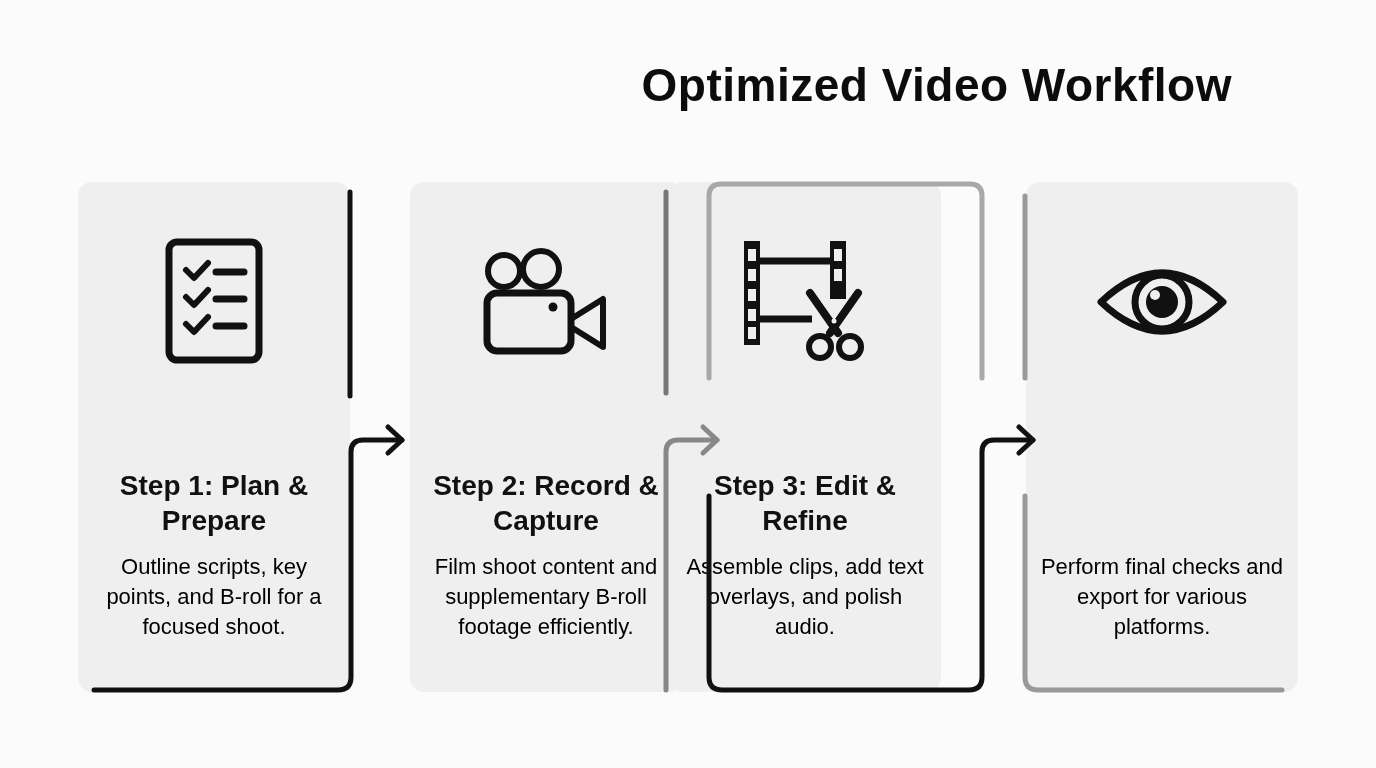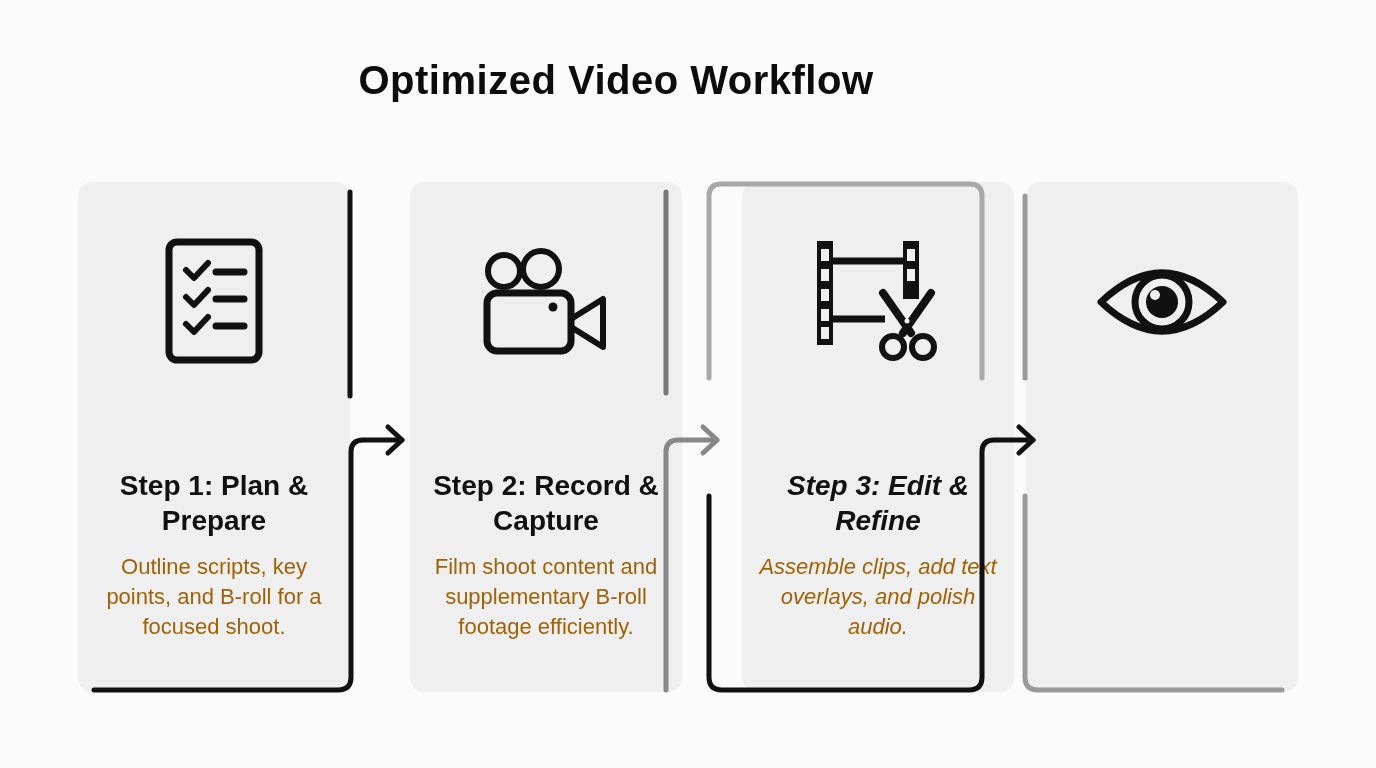--- a/index.html
+++ b/index.html
@@ -1,21 +1,21 @@
 <!DOCTYPE html>
 <html><head>
 <meta charset="utf-8">
 <style>
   html,body{margin:0;padding:0;}
   body{width:1376px;height:768px;background:#fbfbfb;position:relative;overflow:hidden;font-family:"Liberation Sans","DejaVu Sans",sans-serif;}
-  .title{position:absolute;left:0;top:58px;width:1232px;text-align:center;font-size:40px;font-weight:700;color:#0c0c0c;letter-spacing:0.5px;}
+  .title{position:absolute;left:0;top:58px;width:1232px;text-align:right;font-size:46px;font-weight:700;color:#0c0c0c;letter-spacing:0.5px;}
   .card{position:absolute;top:182px;width:272px;height:510px;background:#efefef;border-radius:14px;}
   .card .icon{position:absolute;left:0;top:50px;width:100%;height:140px;display:flex;justify-content:center;align-items:center;}
   .card .step-title{position:absolute;left:10px;right:10px;top:286px;text-align:center;font-size:28px;font-weight:700;line-height:35px;color:#111;}
-  .card .step-desc{position:absolute;left:14px;right:14px;top:370px;text-align:center;font-size:22px;line-height:30px;color:#a16207;}
+  .card .step-desc{position:absolute;left:14px;right:14px;top:370px;text-align:center;font-size:22px;line-height:30px;color:#000000;}
   svg.overlay{position:absolute;left:0;top:0;pointer-events:none;}
 </style>
 </head>
 <body>
 
 <div class="title">Optimized Video Workflow</div>
 
 <div class="card" style="left:78px;">
   <div class="icon">
     <svg width="100" height="130" viewBox="0 0 100 130">
@@ -39,21 +39,21 @@
       <circle cx="60" cy="22" r="18" fill="none" stroke="#111" stroke-width="6"></circle>
       <rect x="6" y="46" width="84" height="58" rx="10" fill="none" stroke="#111" stroke-width="7"></rect>
       <circle cx="72" cy="60" r="4.5" fill="#111"></circle>
       <polygon points="90,72 122,52 122,100 90,80" fill="none" stroke="#111" stroke-width="6" stroke-linejoin="round"></polygon>
     </svg>
   </div>
   <div class="step-title">Step 2: Record &amp; Capture</div>
   <div class="step-desc">Film shoot content and supplementary B-roll footage efficiently.</div>
 </div>
 
-<div class="card" style="left:742px;font-style:italic;">
+<div class="card" style="left:669px;">
   <div class="icon">
     <svg width="130" height="130" viewBox="0 0 130 130">
       <rect x="4" y="4" width="16" height="104" fill="#111"></rect>
       <rect x="90" y="4" width="16" height="58" fill="#111"></rect>
       <g fill="#efefef">
         <rect x="8" y="12" width="8" height="12"></rect>
           <rect x="8" y="32" width="8" height="12"></rect>
         <rect x="8" y="52" width="8" height="12"></rect>
           <rect x="8" y="72" width="8" height="12"></rect>
         <rect x="8" y="90" width="8" height="12"></rect>
@@ -75,20 +75,21 @@
 
 <div class="card" style="left:1026px;">
   <div class="icon">
     <svg width="130" height="80" viewBox="0 0 130 80">
       <path d="M4 40 Q65 -18 126 40 Q65 98 4 40 Z" fill="none" stroke="#111" stroke-width="7" stroke-linejoin="round"></path>
       <circle cx="65" cy="40" r="27" fill="none" stroke="#111" stroke-width="7"></circle>
       <circle cx="65" cy="40" r="16" fill="#111"></circle>
       <circle cx="58" cy="33" r="5" fill="#efefef"></circle>
     </svg>
   </div>
+  <div class="step-desc">Perform final checks and export for various platforms.</div>
 </div>
 
 <svg class="overlay" width="1376" height="768" viewBox="0 0 1376 768">
 
   <path d="M350 192 L350 396" stroke="#111" stroke-width="5" stroke-linecap="round" fill="none"></path>
   <path d="M94 690 L338 690 Q351 690 351 677 L351 452 Q351 440 363 440 L402 440" stroke="#111" stroke-width="5" fill="none" stroke-linecap="round"></path>
   <polyline points="388,427 402,440 388,453" stroke="#111" stroke-width="5" fill="none" stroke-linecap="round" stroke-linejoin="round"></polyline>
 
   <path d="M666 192 L666 393" stroke="#777" stroke-width="5" stroke-linecap="round" fill="none"></path>
   <path d="M666 690 L666 452 Q666 440 678 440 L717 440" stroke="#888" stroke-width="5" fill="none" stroke-linecap="round"></path>

